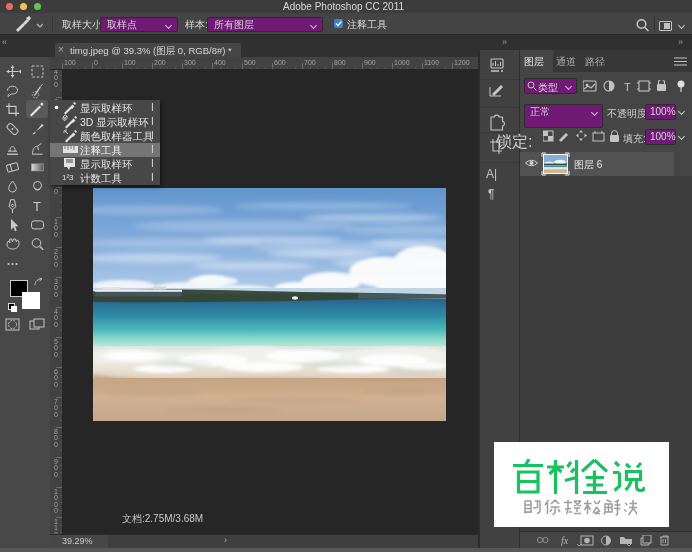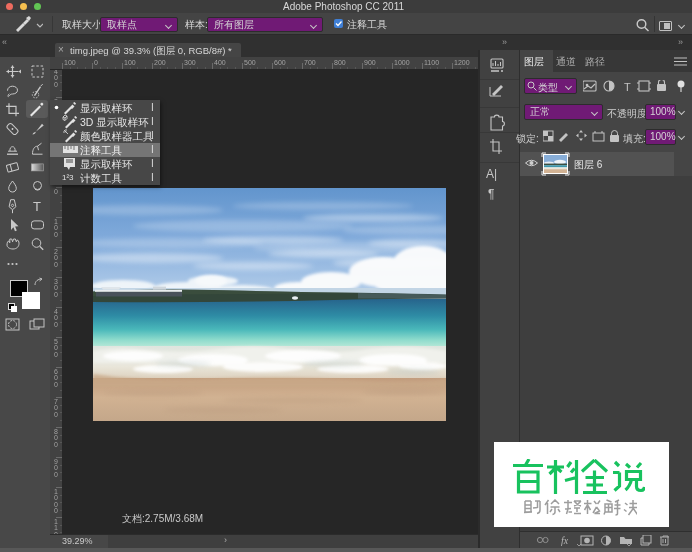--- a/index.html
+++ b/index.html
@@ -472,27 +472,27 @@
  <rect x="56" y="1" width="10" height="10"></rect>
       <path d="M54 3 h2 M54 9 h2 M68 3 h-2 M68 9 h-2" stroke-width="1"></path>
  <g transform="translate(74,0)">
         <rect x="0" y="4" width="9" height="7" fill="#c3c3c3" stroke="none" rx="1"></rect>
         <path d="M1.5 4 v-1.5 a3 3 0 0 1 6 0 V4"></path>
       </g>
  <circle cx="98" cy="4" r="3.5" fill="#e0e0e0" stroke="none"></circle>
       <path d="M98 7 v5" stroke="#e0e0e0"></path>
 </svg>
 
-<div class="dd" style="left:524px;top:104px;width:79px;height:16px;padding-left:5px;line-height:14px">正常</div>
+<div class="dd" style="left:524px;top:104px;width:79px;height:24px;padding-left:5px;line-height:14px">正常</div>
 <div class="caret" style="left:592px;top:110px"></div>
 <div class="txt" style="left:607px;top:107px;font-size:10px;color:#cfcfcf">不透明度:</div>
 <div class="dd" style="left:645px;top:104px;width:31px;height:16px;padding-left:4px;line-height:14px">100%</div>
 <div class="caret" style="left:679px;top:109px"></div>
 
-<div class="txt" style="left:516px;top:132px;font-size:10px;color:#cfcfcf">锁定:</div>
+<div class="txt" style="left:496px;top:132px;font-size:16px;color:#cfcfcf">锁定:</div>
 <svg class="abs" style="left:543px;top:130px" width="80" height="13" fill="none" stroke="#c3c3c3" stroke-width="1">
  <g>
         <rect x="0" y="1" width="10" height="10"></rect>
         <path d="M0 1 h5 v5 h5 v5 h-5 v-5 h-5 Z" fill="#c3c3c3" stroke="none"></path>
       </g>
  <path d="M16 10 l7 -7 l2 2 l-7 7 Z" fill="#c3c3c3" stroke="none"></path>
  <g transform="translate(33,0)">
         <path d="M5 0 v11 M0 5.5 h11 M5 0 l-2 2.5 h4 Z M5 11 l-2 -2.5 h4 Z M0 5.5 l2.5 -2 v4 Z M11 5.5 l-2.5 -2 v4 Z" fill="#c3c3c3" stroke="none"></path>
       </g>
  <g transform="translate(50,1)">

